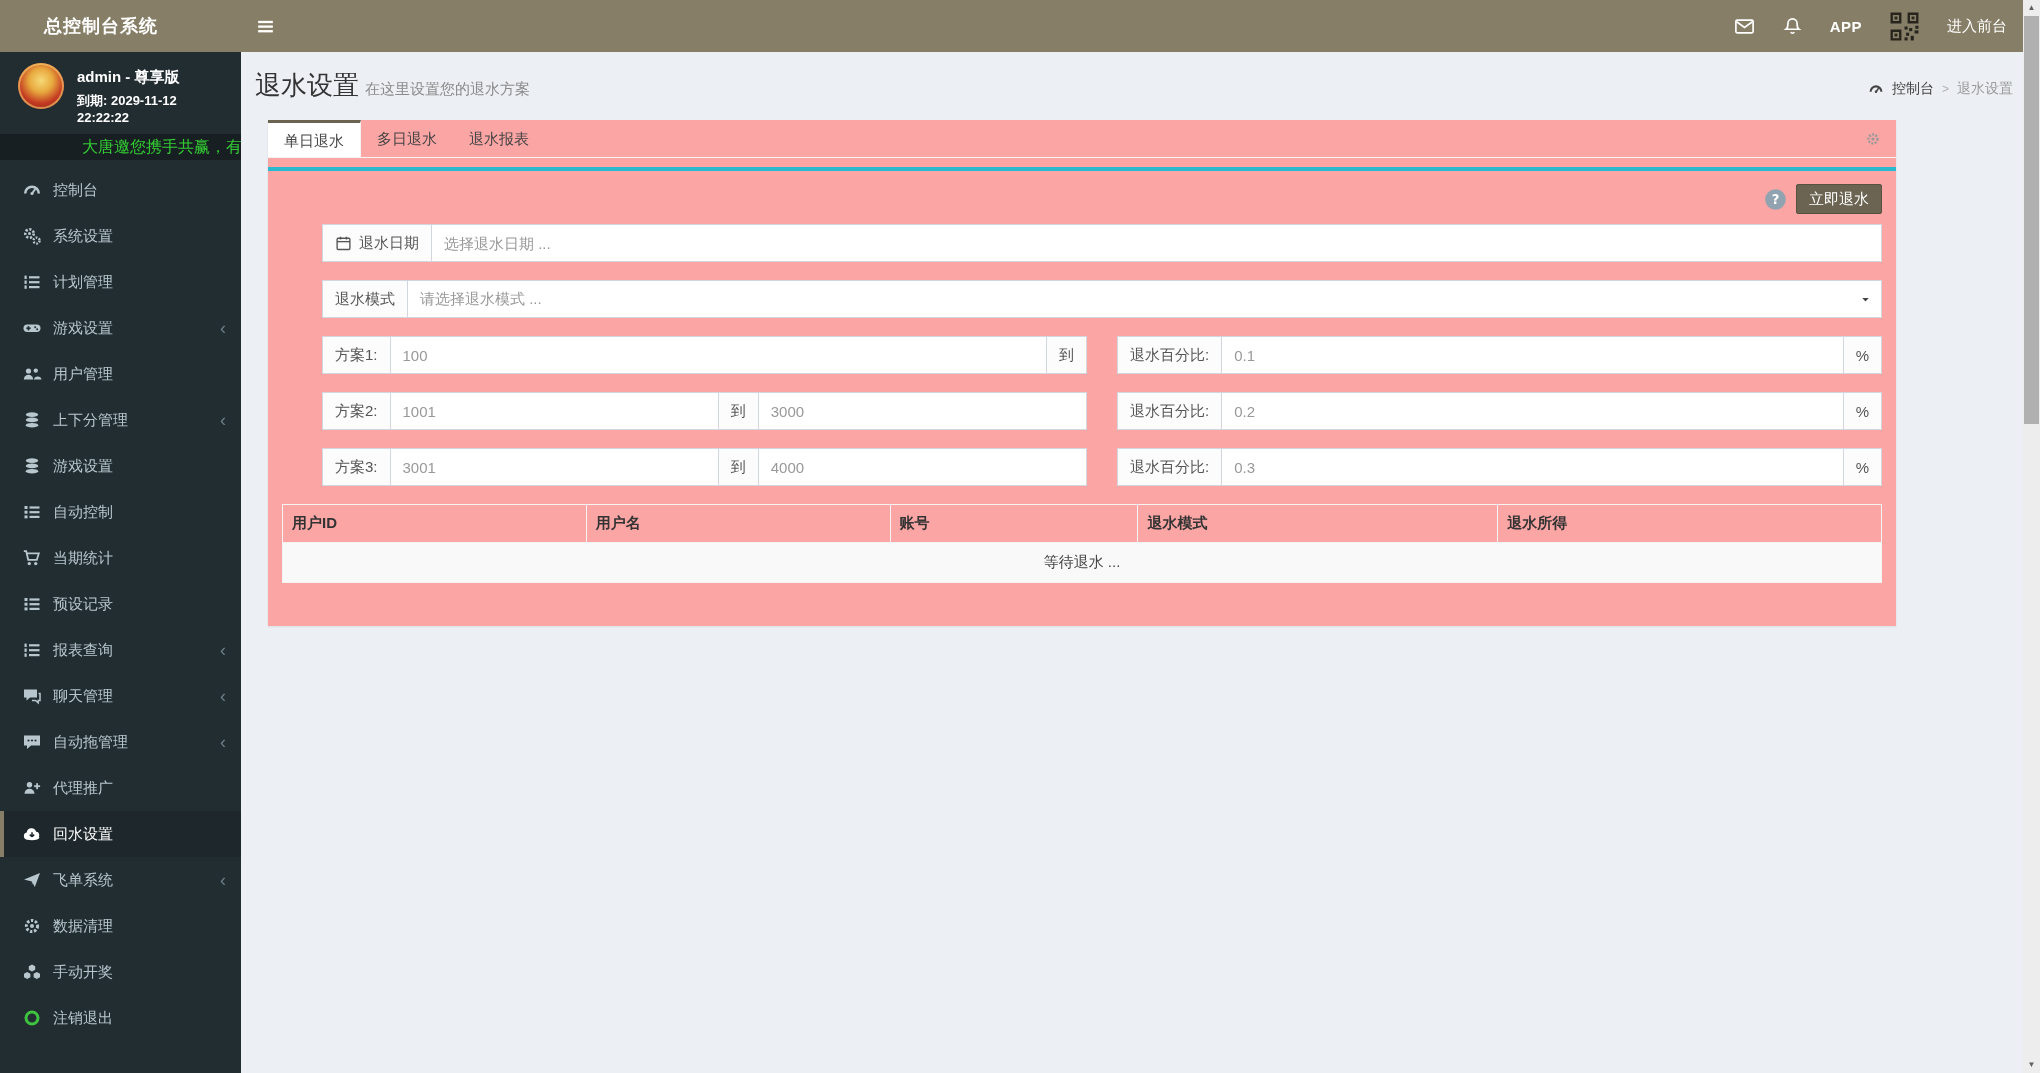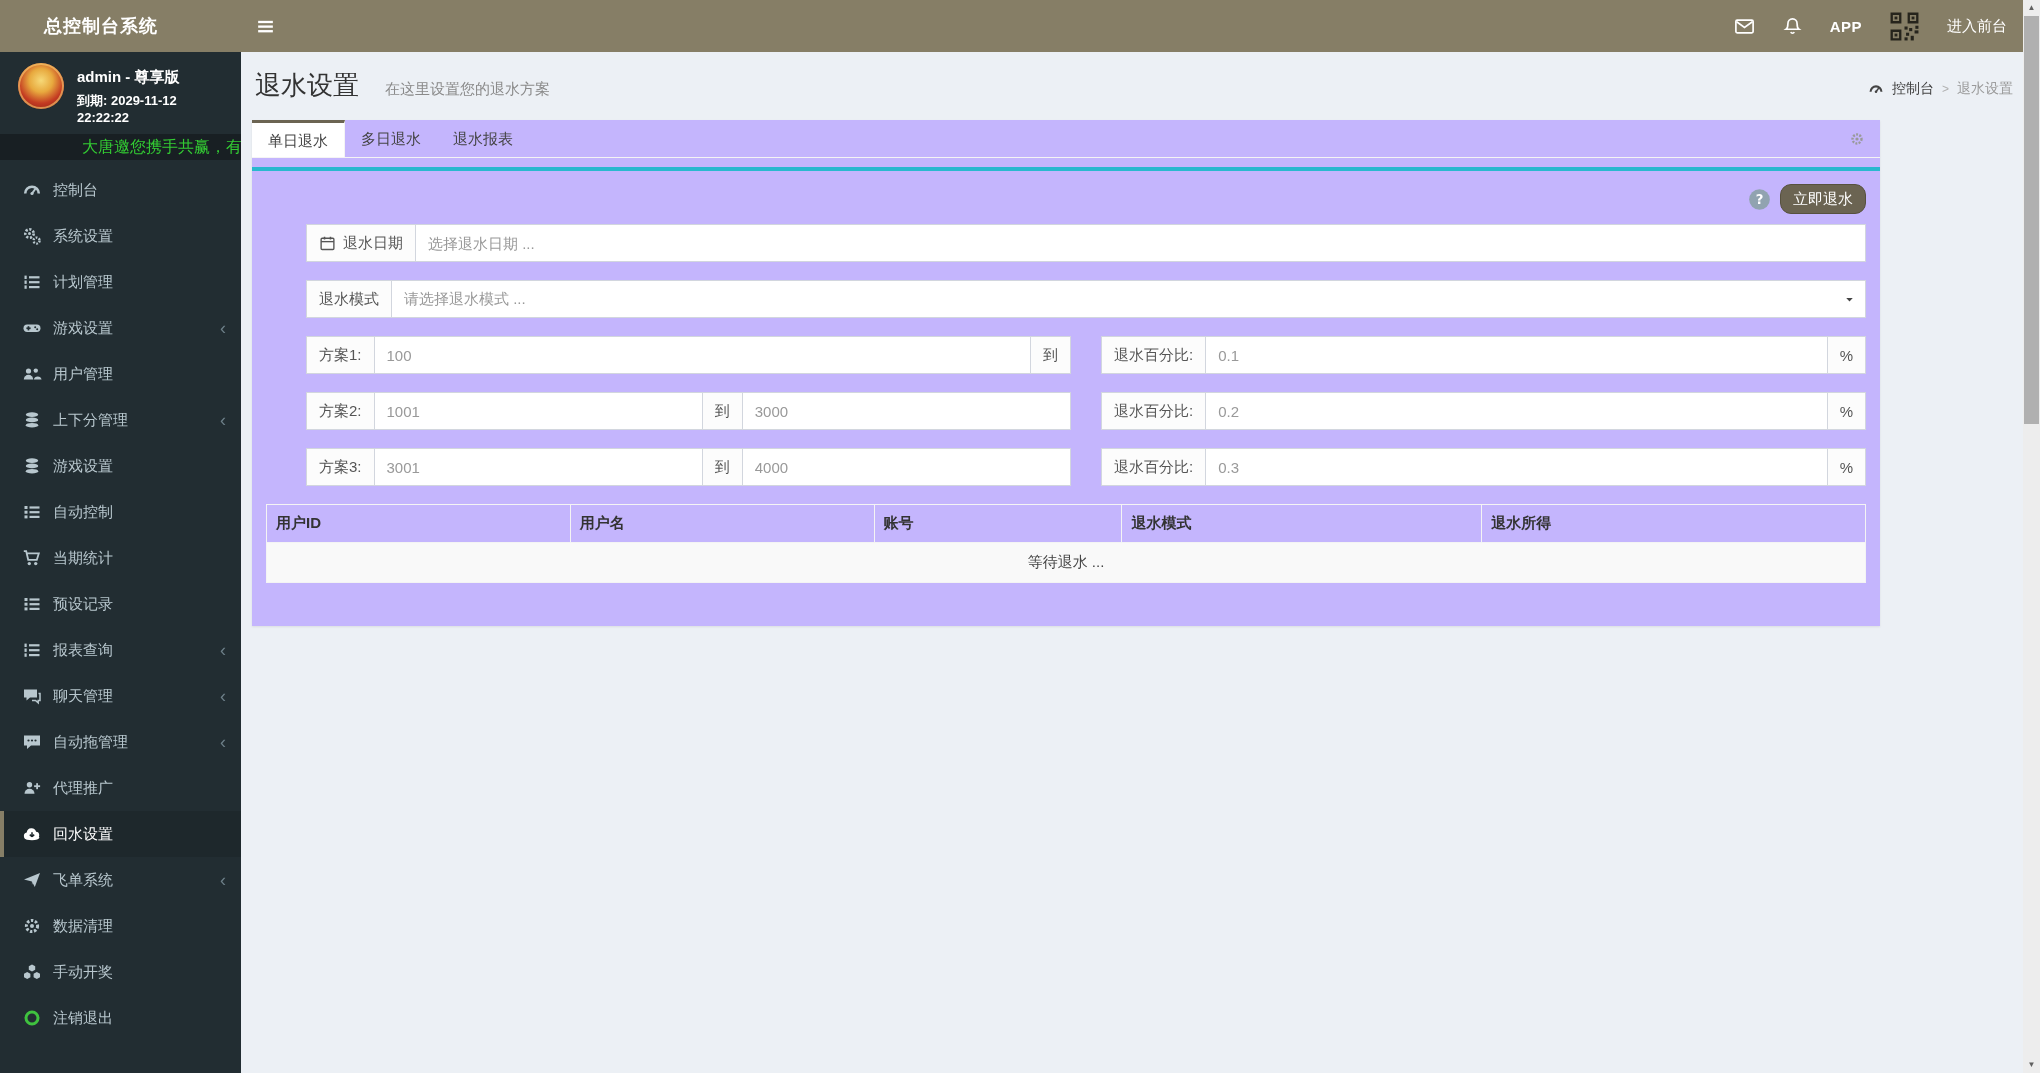--- a/index.html
+++ b/index.html
@@ -35,41 +35,41 @@
   .menu li { height:46px; display:flex; align-items:center; padding:0 15px 0 18px; font-size:15px; cursor:pointer; border-left:4px solid transparent; }
   .menu li .icon { width:20px; height:20px; margin-right:11px; flex:none; color:#b8c7ce; }
   .menu li .icon svg { width:100%; height:100%; display:block; }
   .menu li.active { background:#1e282c; color:#fff; border-left-color:#867e66; }
   .menu li.active .icon { color:#fff; }
   .menu .chev { margin-left:auto; font-size:18px; color:#6d7f88; line-height:1; }
 
   
   .content-header { position:absolute; left:241px; top:52px; right:17px; height:68px; }
   .page-title { position:absolute; left:14px; top:16px; font-size:26px; font-weight:normal; color:#333; white-space:nowrap; }
-  .page-subtitle { font-size:15px; color:#8a8a8a; margin-left:26px; }
+  .page-subtitle { font-size:15px; color:#8a8a8a; margin-left:6px; }
   .breadcrumb { position:absolute; right:10px; top:28px; font-size:14px; display:flex; align-items:center; gap:8px; color:#444; }
   .breadcrumb .bc-icon { width:16px; height:16px; color:#444; }
   .breadcrumb .bc-icon svg { width:100%; height:100%; display:block; }
   .breadcrumb .bc-home { cursor:pointer; }
   .breadcrumb .sep { color:#b0b0b0; font-size:12px; }
   .breadcrumb .current { color:#999; }
 
   
-  .card { position:absolute; left:252px; top:120px; width:1628px; height:506px; background:#c4b5fd; box-shadow:0 1px 2px rgba(0,0,0,.08); }
+  .card { position:absolute; left:268px; top:120px; width:1628px; height:506px; background:#fca5a5; box-shadow:0 1px 2px rgba(0,0,0,.08); }
   .tab-bar { height:38px; border-bottom:1px solid #f4f4f4; display:flex; align-items:stretch; }
   .tab { padding:0 16px; line-height:38px; font-size:15px; color:#444; cursor:pointer; }
   .tab.active { border-top:3px solid #6b6452; line-height:35px; border-right:1px solid #f4f4f4; background:#fff; }
   .tab-tools { margin-left:auto; display:flex; align-items:center; padding-right:15px; color:#999; cursor:pointer; }
   .tab-tools svg { width:16px; height:16px; }
   .tab-body { margin-top:9px; border-top:4px solid #29b8ce; padding:13px 14px 0; }
 
   .actions { display:flex; justify-content:flex-end; align-items:center; gap:9px; height:30px; margin-bottom:10px; }
   .help { width:23px; height:23px; cursor:pointer; }
   .help svg { width:100%; height:100%; display:block; }
-  .btn-submit { height:30px; padding:0 12px; background:#6b6452; border:1px solid #57513f; border-radius:11px; color:#fff; font-size:15px; cursor:pointer; font-family:inherit; }
+  .btn-submit { height:30px; padding:0 12px; background:#6b6452; border:1px solid #57513f; border-radius:2px; color:#fff; font-size:15px; cursor:pointer; font-family:inherit; }
 
   .form-row { margin-bottom:18px; display:flex; gap:30px;padding-left:40px; }
   .igroup { display:flex; height:38px; flex:1; min-width:0; }
   .addon { background:#fcfcfc; border:1px solid #d2d6de; color:#555; font-size:15px; display:flex; align-items:center; gap:7px; padding:0 12px; white-space:nowrap; }
   .addon .a-icon { width:17px; height:17px; color:#555; }
   .addon .a-icon svg { width:100%; height:100%; display:block; }
   .igroup input { flex:1; min-width:0; border:1px solid #d2d6de; margin-left:-1px; padding:0 12px; font-size:15px; color:#555; outline:none; background:#fff; font-family:inherit; }
   .igroup input::placeholder { color:#999; }
   .addon.after { margin-left:-1px; }
   .fake-select { flex:1; min-width:0; position:relative; border:1px solid #d2d6de; margin-left:-1px; background:#fff; display:flex; align-items:center; padding:0 32px 0 12px; font-size:15px; color:#999; cursor:pointer; }

